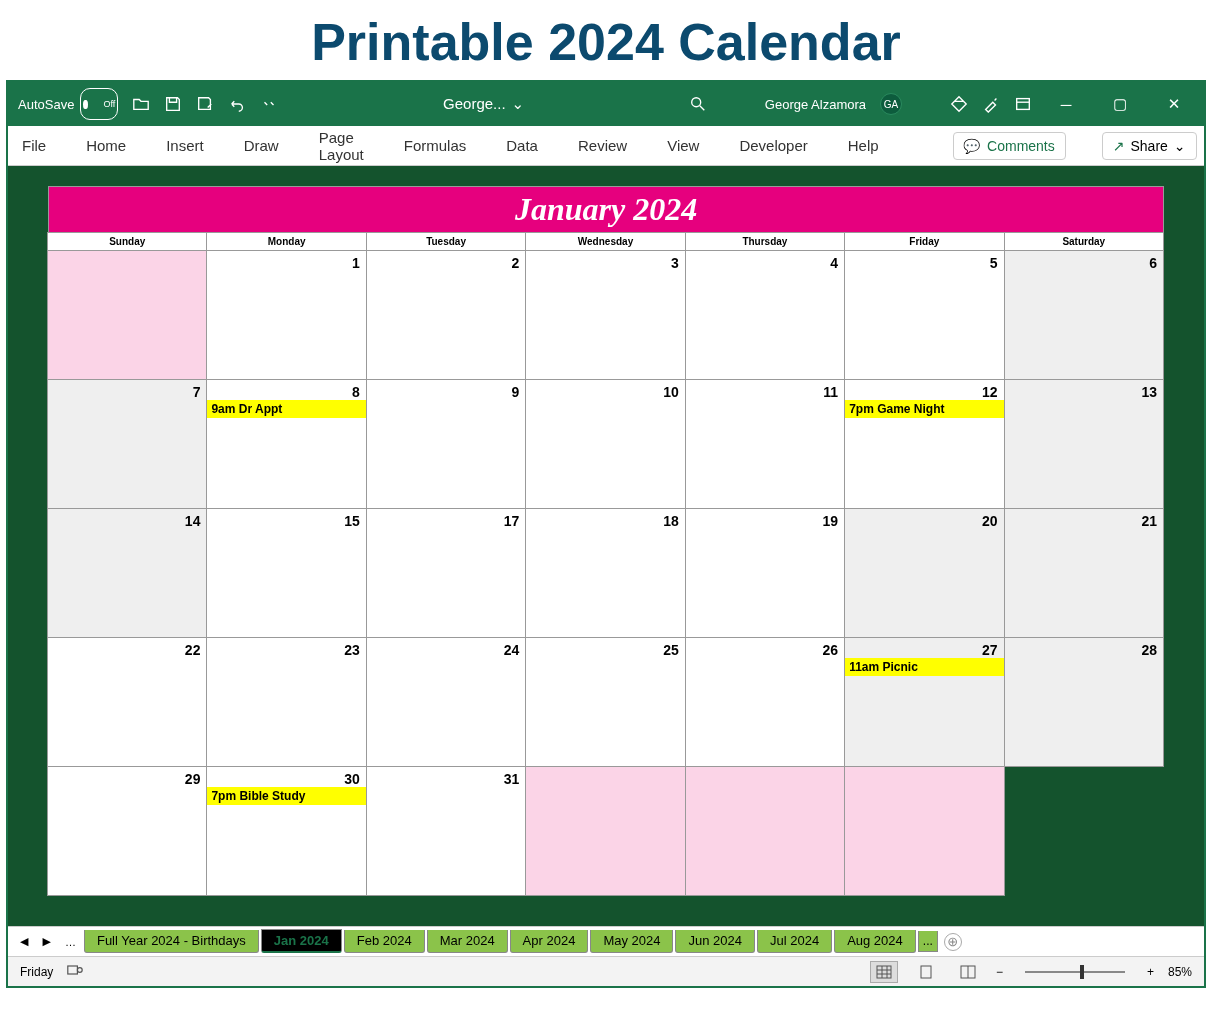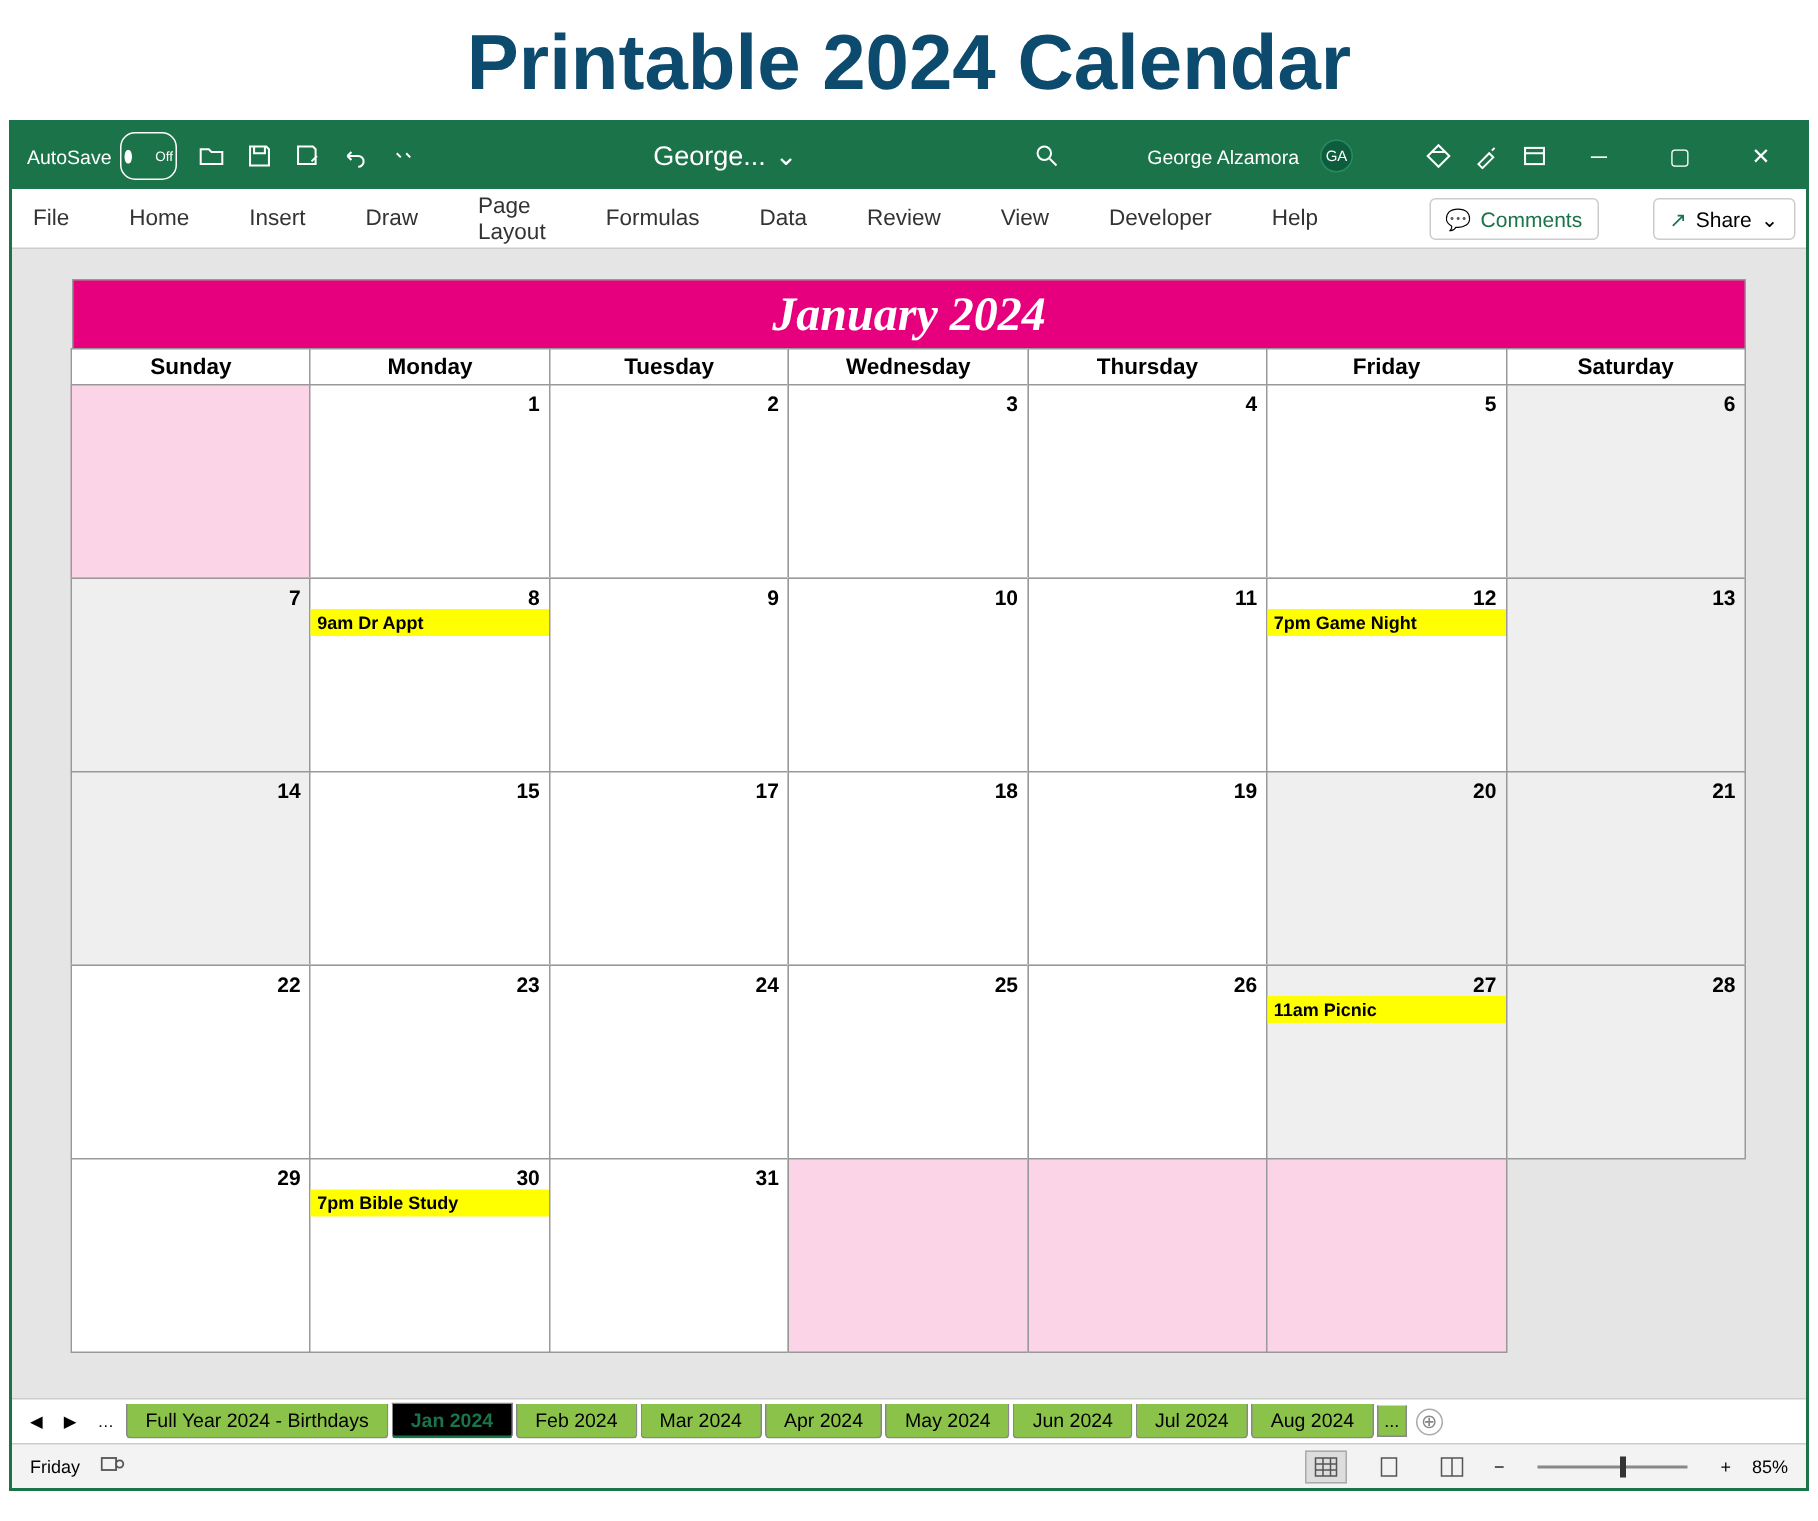--- a/index.html
+++ b/index.html
@@ -6,32 +6,32 @@
 body { font-family: 'Segoe UI', Arial, sans-serif; background: #fff; width: 1212px; }
 .page-title { color: #0c4a6e; font-weight: bold; font-size: 52px; text-align: center; padding: 12px 0 8px; font-family: Arial, sans-serif; }
 .app-frame { border: 2px solid #1a7349; margin: 0 6px 6px; }
 .titlebar { background: #1a7349; display: flex; align-items: center; height: 44px; color: #fff; padding: 0 10px; gap: 14px; font-size: 13px; }
 .titlebar .auto { display: flex; align-items: center; gap: 6px; }
 .pill { border: 1px solid #fff; border-radius: 10px; width: 38px; height: 32px; display: flex; align-items: center; padding: 0 2px; font-size: 9px; gap: 16px; }
 .pill-dot { width: 9px; height: 9px; background: #fff; border-radius: 50%; }
 .tb-icon { width: 18px; height: 18px; display: flex; align-items: center; justify-content: center; }
 .tb-icon svg { stroke: #fff; fill: none; stroke-width: 1.5; }
 .tb-spacer { flex: 1; }
-.doc-name { display: flex; align-items: center; gap: 6px; font-size: 18px; }
+.doc-name { display: flex; gap: 6px; font-size: 15px; }
 .avatar { width: 22px; height: 22px; border-radius: 50%; background: #0d5c3d; font-size: 10px; display: flex; align-items: center; justify-content: center; border: 1px solid #2a8a5e; }
 .win-btn { width: 40px; text-align: center; font-size: 15px; }
 .ribbon { background: #fff; display: flex; align-items: center; height: 40px; border-bottom: 1px solid #ccc; padding: 0 12px; gap: 36px; font-size: 15px; }
 .ribbon-tab { color: #333; cursor: pointer; padding: 6px 2px; }
 .ribbon-spacer { flex: 1; }
 .ribbon-btn { border: 1px solid #ccc; border-radius: 4px; padding: 5px 10px; display: flex; align-items: center; gap: 6px; font-size: 14px; cursor: pointer; }
 .ribbon-btn.green { color: #1a7349; }
-.sheet-area { background: #e5e5e5; padding: 20px 40px 30px; }
+.sheet-area { background: #14532d; padding: 20px 40px 30px; }
 .month-header { background: #e6007e; color: #fff; text-align: center; font-size: 32px; font-style: italic; font-family: 'Georgia', serif; font-weight: bold; padding: 4px 0; border: 1px solid #999; }
 .cal-grid { display: grid; grid-template-columns: repeat(7, 1fr); }
-.day-header { border: 1px solid #999; text-align: center; font-weight: bold; font-size: 15px; padding: 3px 0; background: #fff; margin-top: -1px; margin-left: -1px; }
+.day-header { border: 1px solid #999; text-align: center; font-weight: bold; font-size: 10px; padding: 3px 0; background: #fff; margin-top: -1px; margin-left: -1px; }
 .day-cell { border: 1px solid #999; height: 130px; position: relative; margin-top: -1px; margin-left: -1px; background: #fff; }
 .day-cell.wk { background: #efefef; }
 .day-cell.pink { background: #fbd4e7; }
 .day-num { position: absolute; top: 4px; right: 6px; font-size: 14px; font-weight: 600; }
 .event { background: #ffff00; font-size: 12px; font-weight: 600; padding: 2px 4px; margin-top: 20px; }
 .tabs-bar { background: #fff; border-top: 1px solid #ccc; display: flex; align-items: center; height: 30px; padding: 0 6px; gap: 2px; font-size: 13px; }
 .nav-arrow { padding: 0 6px; cursor: pointer; font-size: 11px; }
 .sheet-tab { background: #8bc34a; border: 1px solid #888; padding: 3px 12px; cursor: pointer; border-radius: 0 0 3px 3px; white-space: nowrap; border-top: none; }
 .sheet-tab.active { background: #000000; color: #1a7349; font-weight: 600; border-bottom: 2px solid #1a7349; border-top: 1px solid #888; margin-top: -1px; }
 .tab-more { background: #8bc34a; border: 1px solid #888; padding: 3px 4px; font-size: 12px; border-top: none; }

